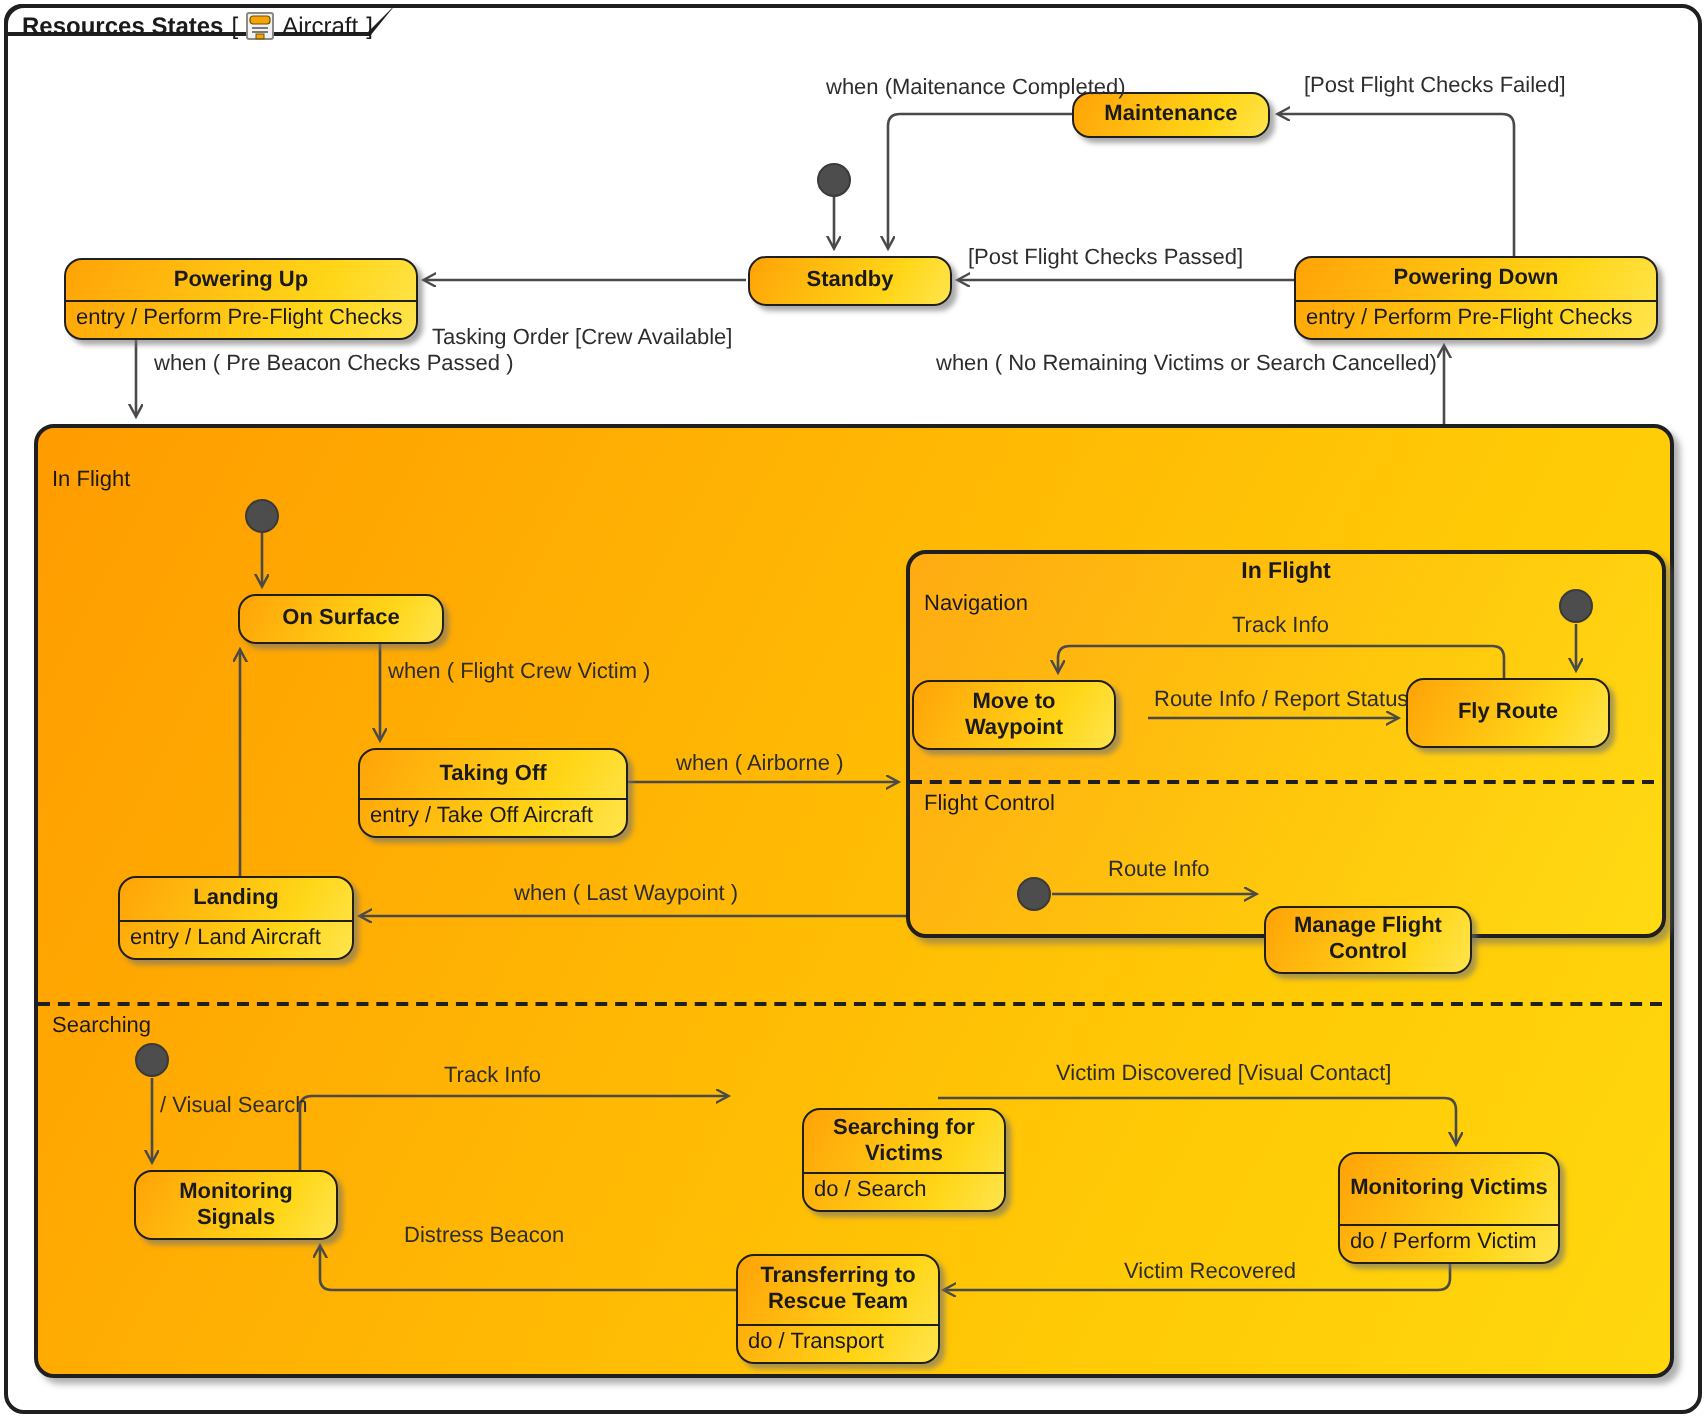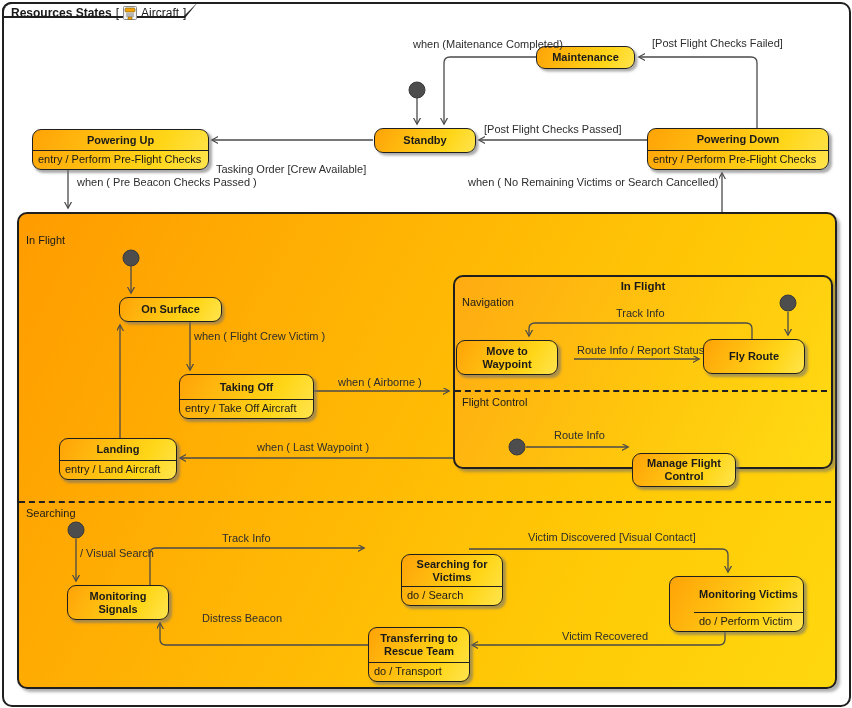--- a/index.html
+++ b/index.html
@@ -178,21 +178,21 @@
 
   <div class="state" style="left:67px;top:585px;width:100px;height:33px;">
     <div class="name">Monitoring Signals</div>
   </div>
 
   <div class="state" style="left:368px;top:554px;width:100px;height:50px;margin-left:33px;">
     <div class="name">Searching for Victims</div>
     <div class="activity">do / Search</div>
   </div>
 
-  <div class="state" style="left:669px;top:576px;width:109px;height:54px;padding-left:24px;">
+  <div class="state" style="left:669px;top:576px;width:109px;height:54px;">
     <div class="name">Monitoring Victims</div>
     <div class="activity">do / Perform Victim</div>
   </div>
 
   <div class="state" style="left:368px;top:627px;width:100px;height:53px;">
     <div class="name">Transferring to Rescue Team</div>
     <div class="activity">do / Transport</div>
   </div>
 
   <div class="tlabel" style="left:413px;top:38px;">when (Maitenance Completed)</div>

